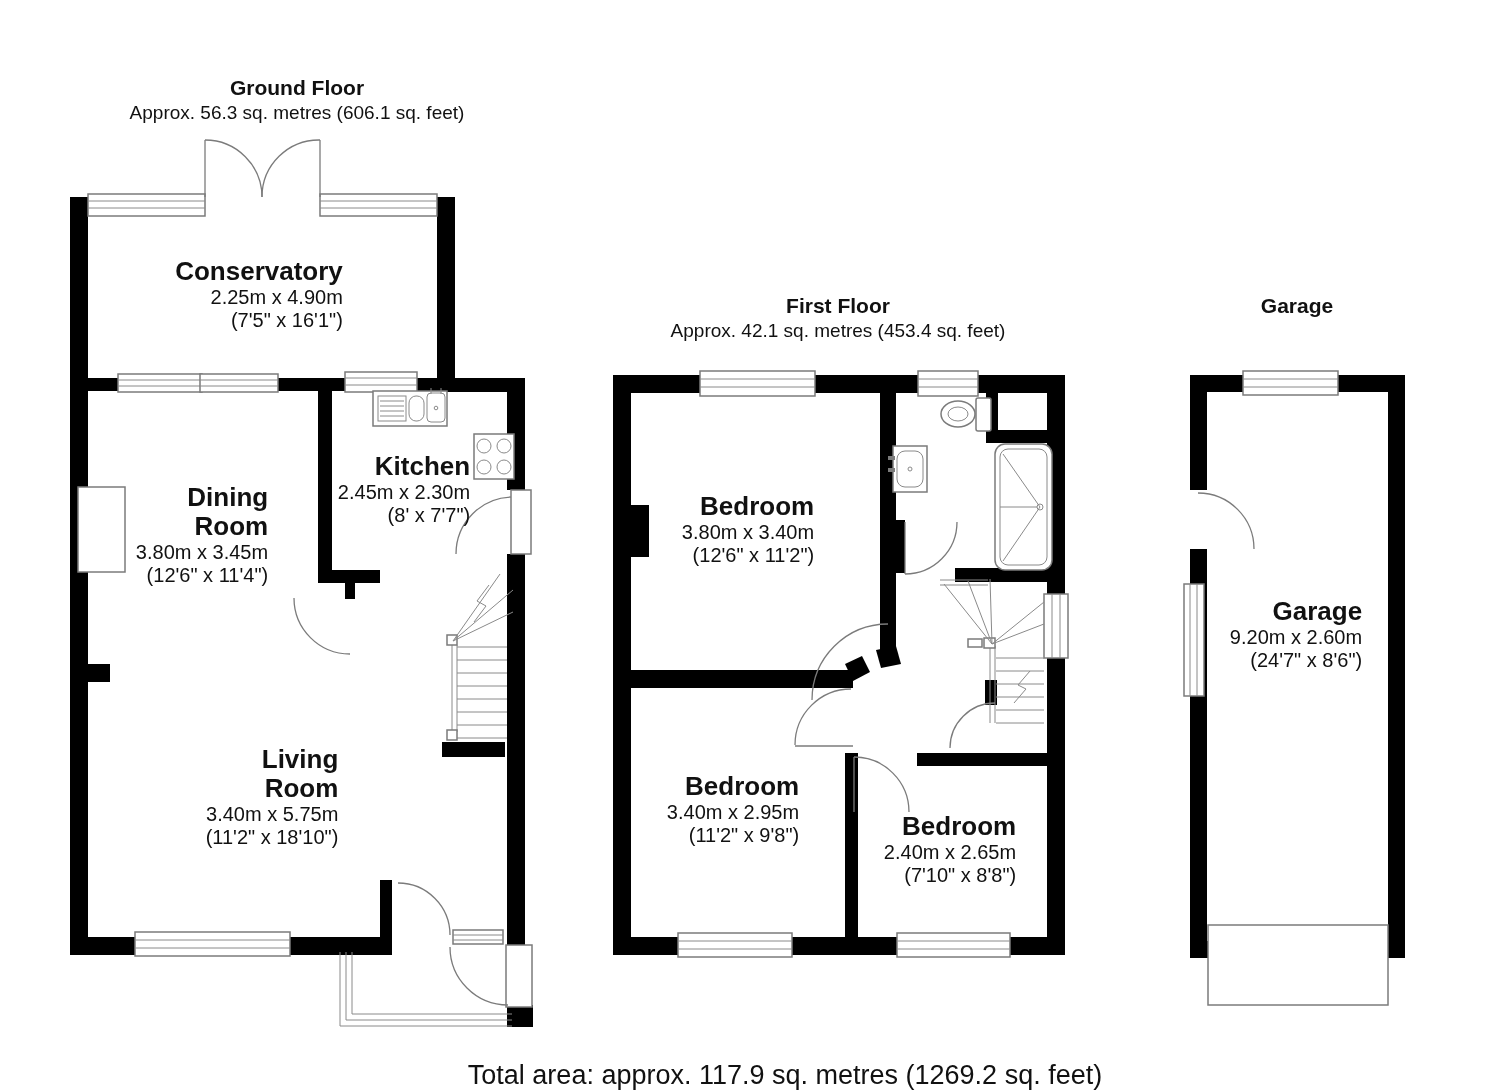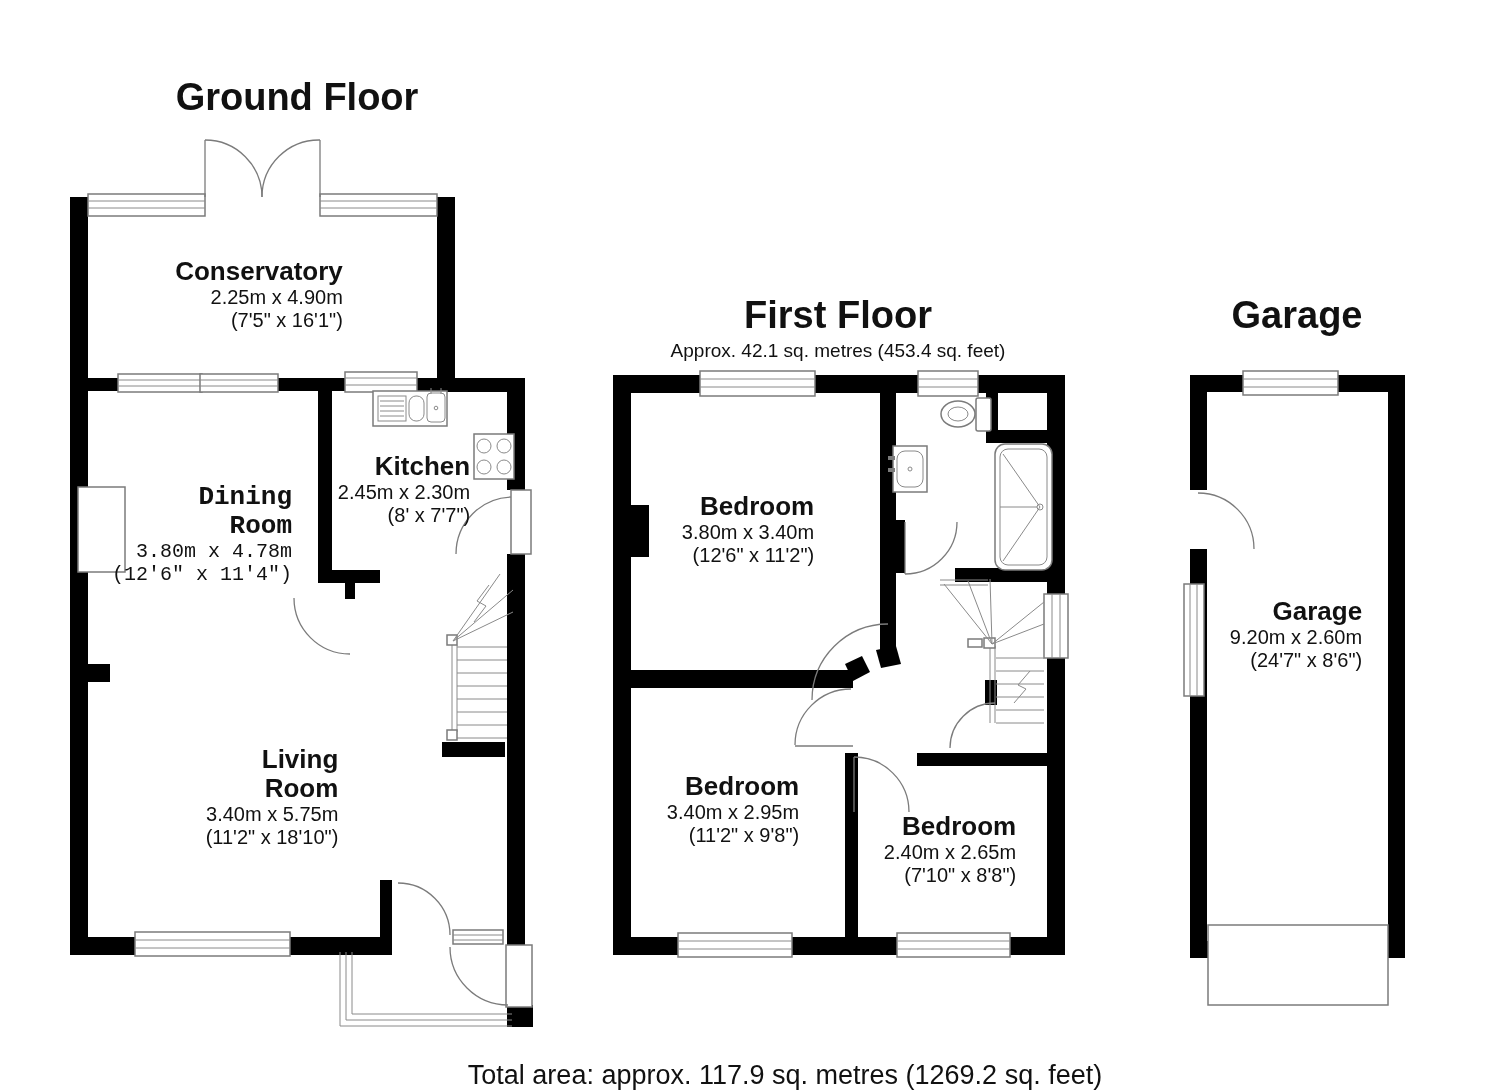--- a/index.html
+++ b/index.html
@@ -7,21 +7,21 @@
     position:relative; width:1500px; height:1091px; background:#ffffff;
     font-family:"Liberation Sans", sans-serif; overflow:hidden;
   }
   .plan-svg { position:absolute; left:0; top:0; }
   .wall { fill:#000000; stroke:none; }
   .win  { fill:#ffffff; stroke:#7b7b7b; stroke-width:1.5; }
   .ln   { stroke:#7b7b7b; stroke-width:1.3; fill:none; }
   .thin { stroke:#8a8a8a; stroke-width:1; fill:none; }
   .fix  { fill:#ffffff; stroke:#7b7b7b; stroke-width:1.5; }
   .floor-head { position:absolute; transform:translateX(-50%); text-align:center; white-space:nowrap; color:#111; }
-  .floor-title { font-size:38px; font-weight:bold; line-height:1.15; }
+  .floor-title { font-size:21px; font-weight:bold; line-height:1.15; }
   .floor-sub { font-size:19px; line-height:1.35; }
   .room-label { position:absolute; transform:translateX(-50%); text-align:right; white-space:nowrap; color:#111; }
   .room-name { font-size:26px; font-weight:bold; line-height:1.12; }
   .room-dim { font-size:20px; line-height:1.12; }
   .total {
     position:absolute; transform:translateX(-50%); font-size:27px; color:#111; white-space:nowrap;margin-left:48px;
   }
 </style>
 </head>
 <body>
@@ -252,41 +252,42 @@
       </g>
 
       <path class="ln" d="M 1198,493 A 56 56 0 0 1 1254,549"></path>
 
       <rect class="fix" x="1208" y="925" width="180" height="80"></rect>
     </g>
   </svg>
 
   <div class="floor-head" style="left:297px; top:76px;">
     <div class="floor-title">Ground Floor</div>
+    <div class="floor-sub">Approx. 56.3 sq. metres (606.1 sq. feet)</div>
   </div>
 
   <div class="floor-head" style="left:838px; top:294px;">
     <div class="floor-title">First Floor</div>
     <div class="floor-sub">Approx. 42.1 sq. metres (453.4 sq. feet)</div>
   </div>
 
   <div class="floor-head" style="left:1297px; top:294px;">
     <div class="floor-title">Garage</div>
   </div>
 
   <div class="room-label" style="left:259px; top:257px;">
     <div class="room-name">Conservatory</div>
     <div class="room-dim">2.25m x 4.90m</div>
     <div class="room-dim">(7'5" x 16'1")</div>
   </div>
 
-  <div class="room-label" style="left:202px; top:483px;font-family:Liberation Mono, monospace;">
+  <div class="room-label" style="left:202px; top:483px;">
     <div class="room-name">Dining</div>
     <div class="room-name">Room</div>
-    <div class="room-dim">3.80m x 4.78m</div>
+    <div class="room-dim">3.80m x 3.45m</div>
     <div class="room-dim">(12'6" x 11'4")</div>
   </div>
 
   <div class="room-label" style="left:404px; top:452px;">
     <div class="room-name">Kitchen</div>
     <div class="room-dim">2.45m x 2.30m</div>
     <div class="room-dim">(8' x 7'7")</div>
   </div>
 
   <div class="room-label" style="left:272px; top:745px;">

